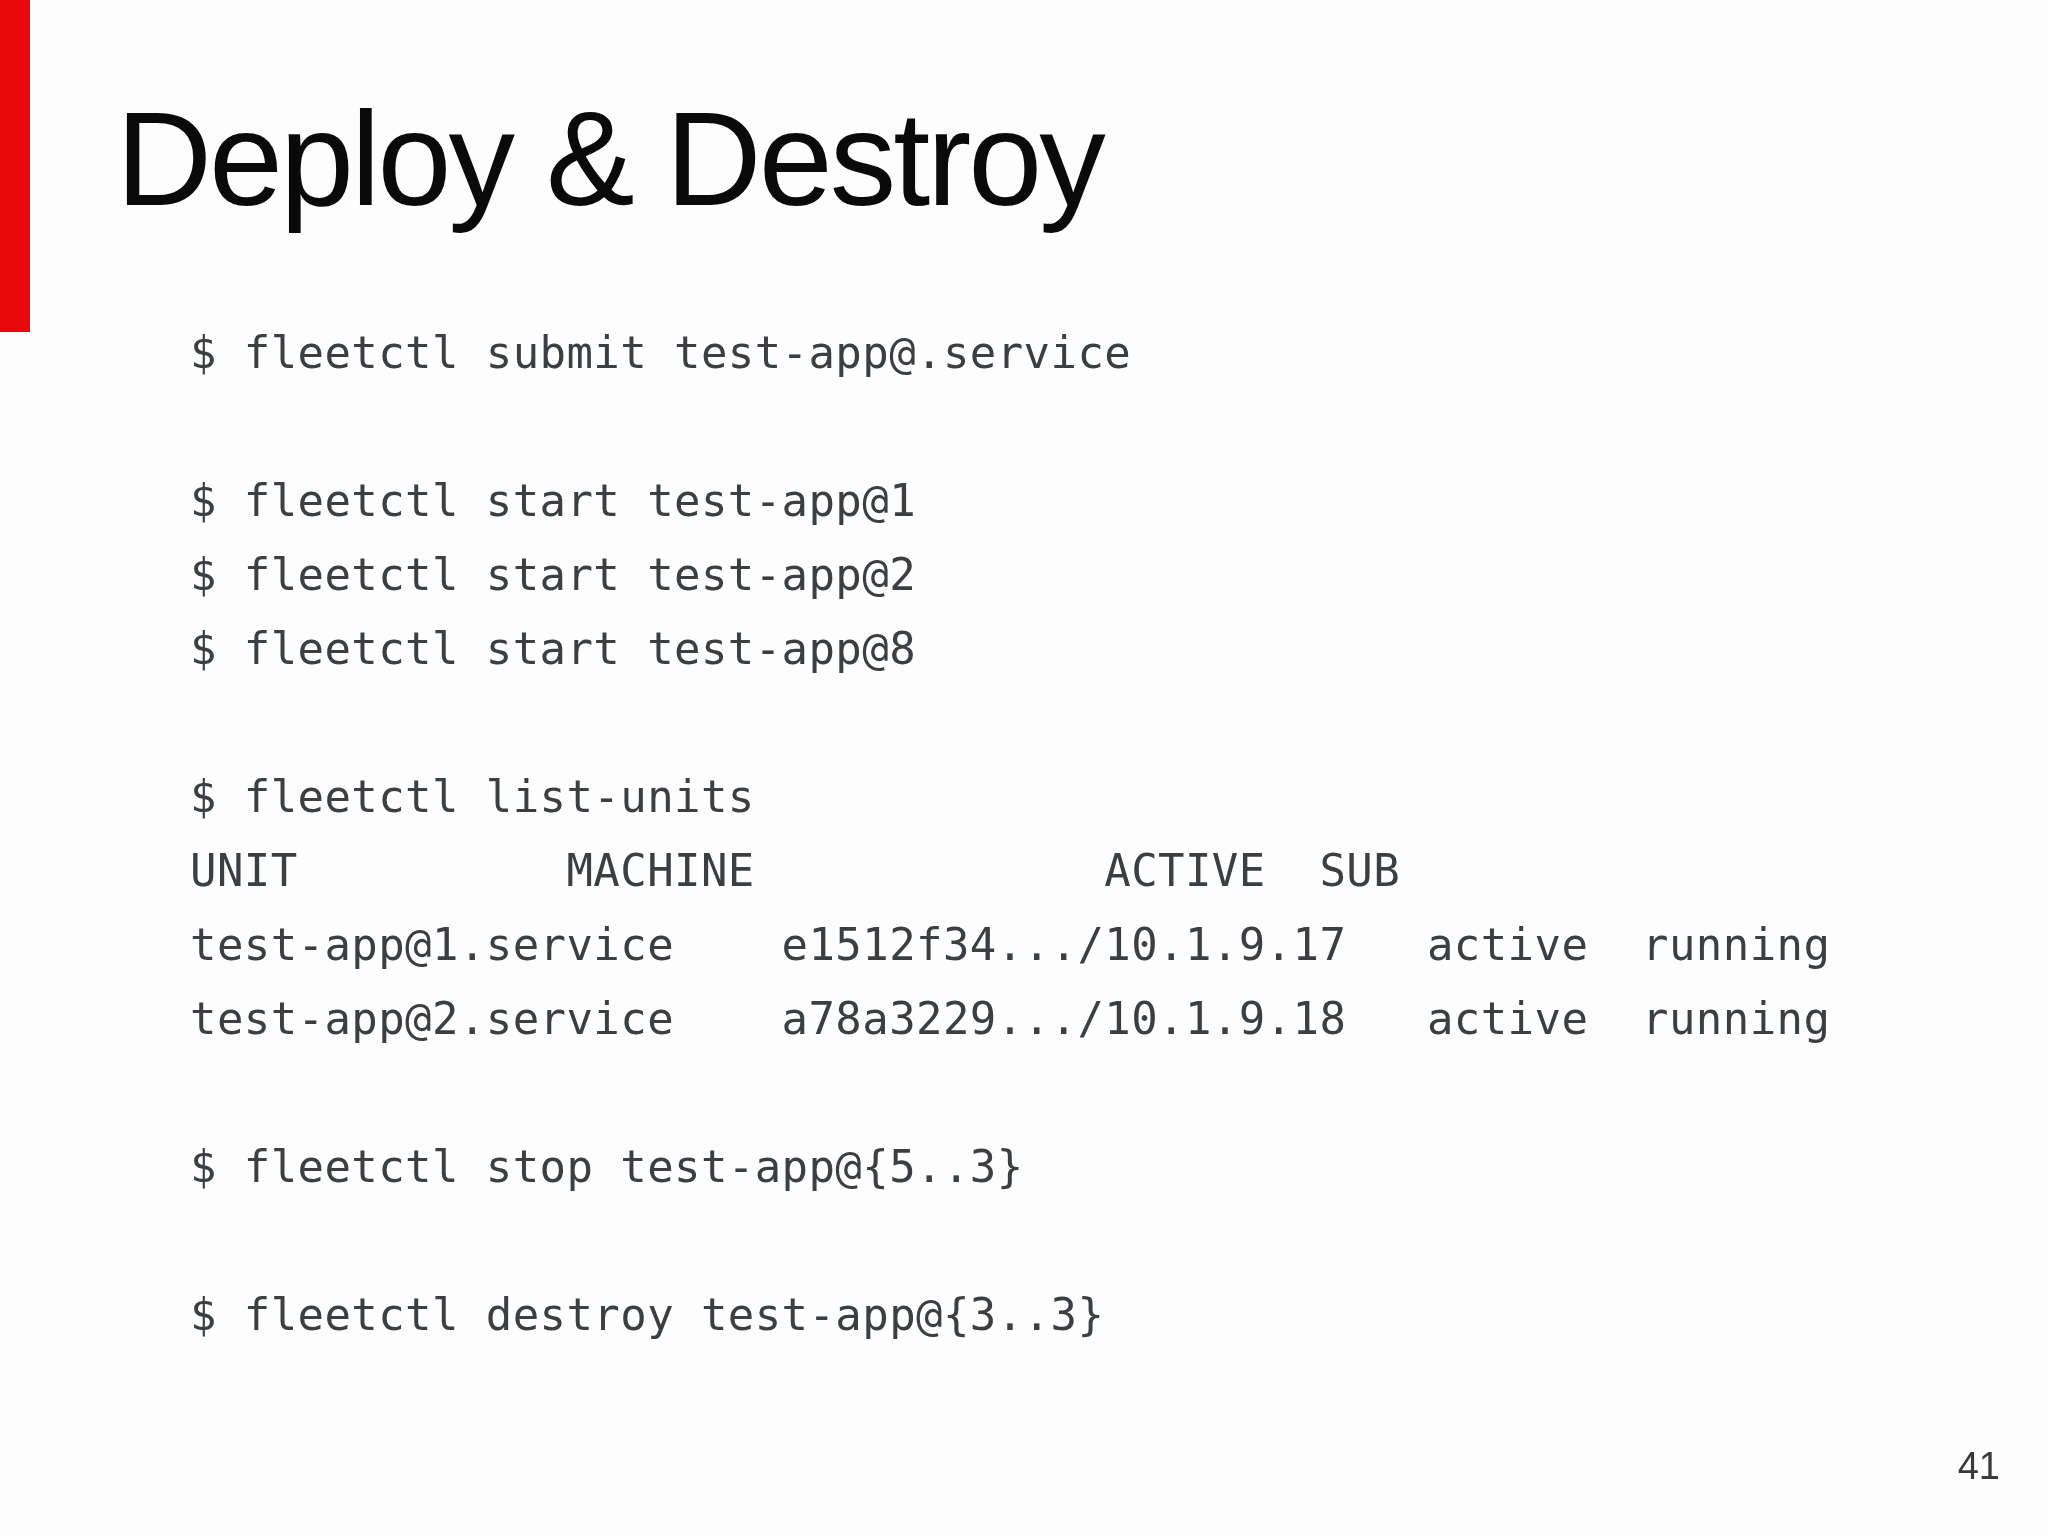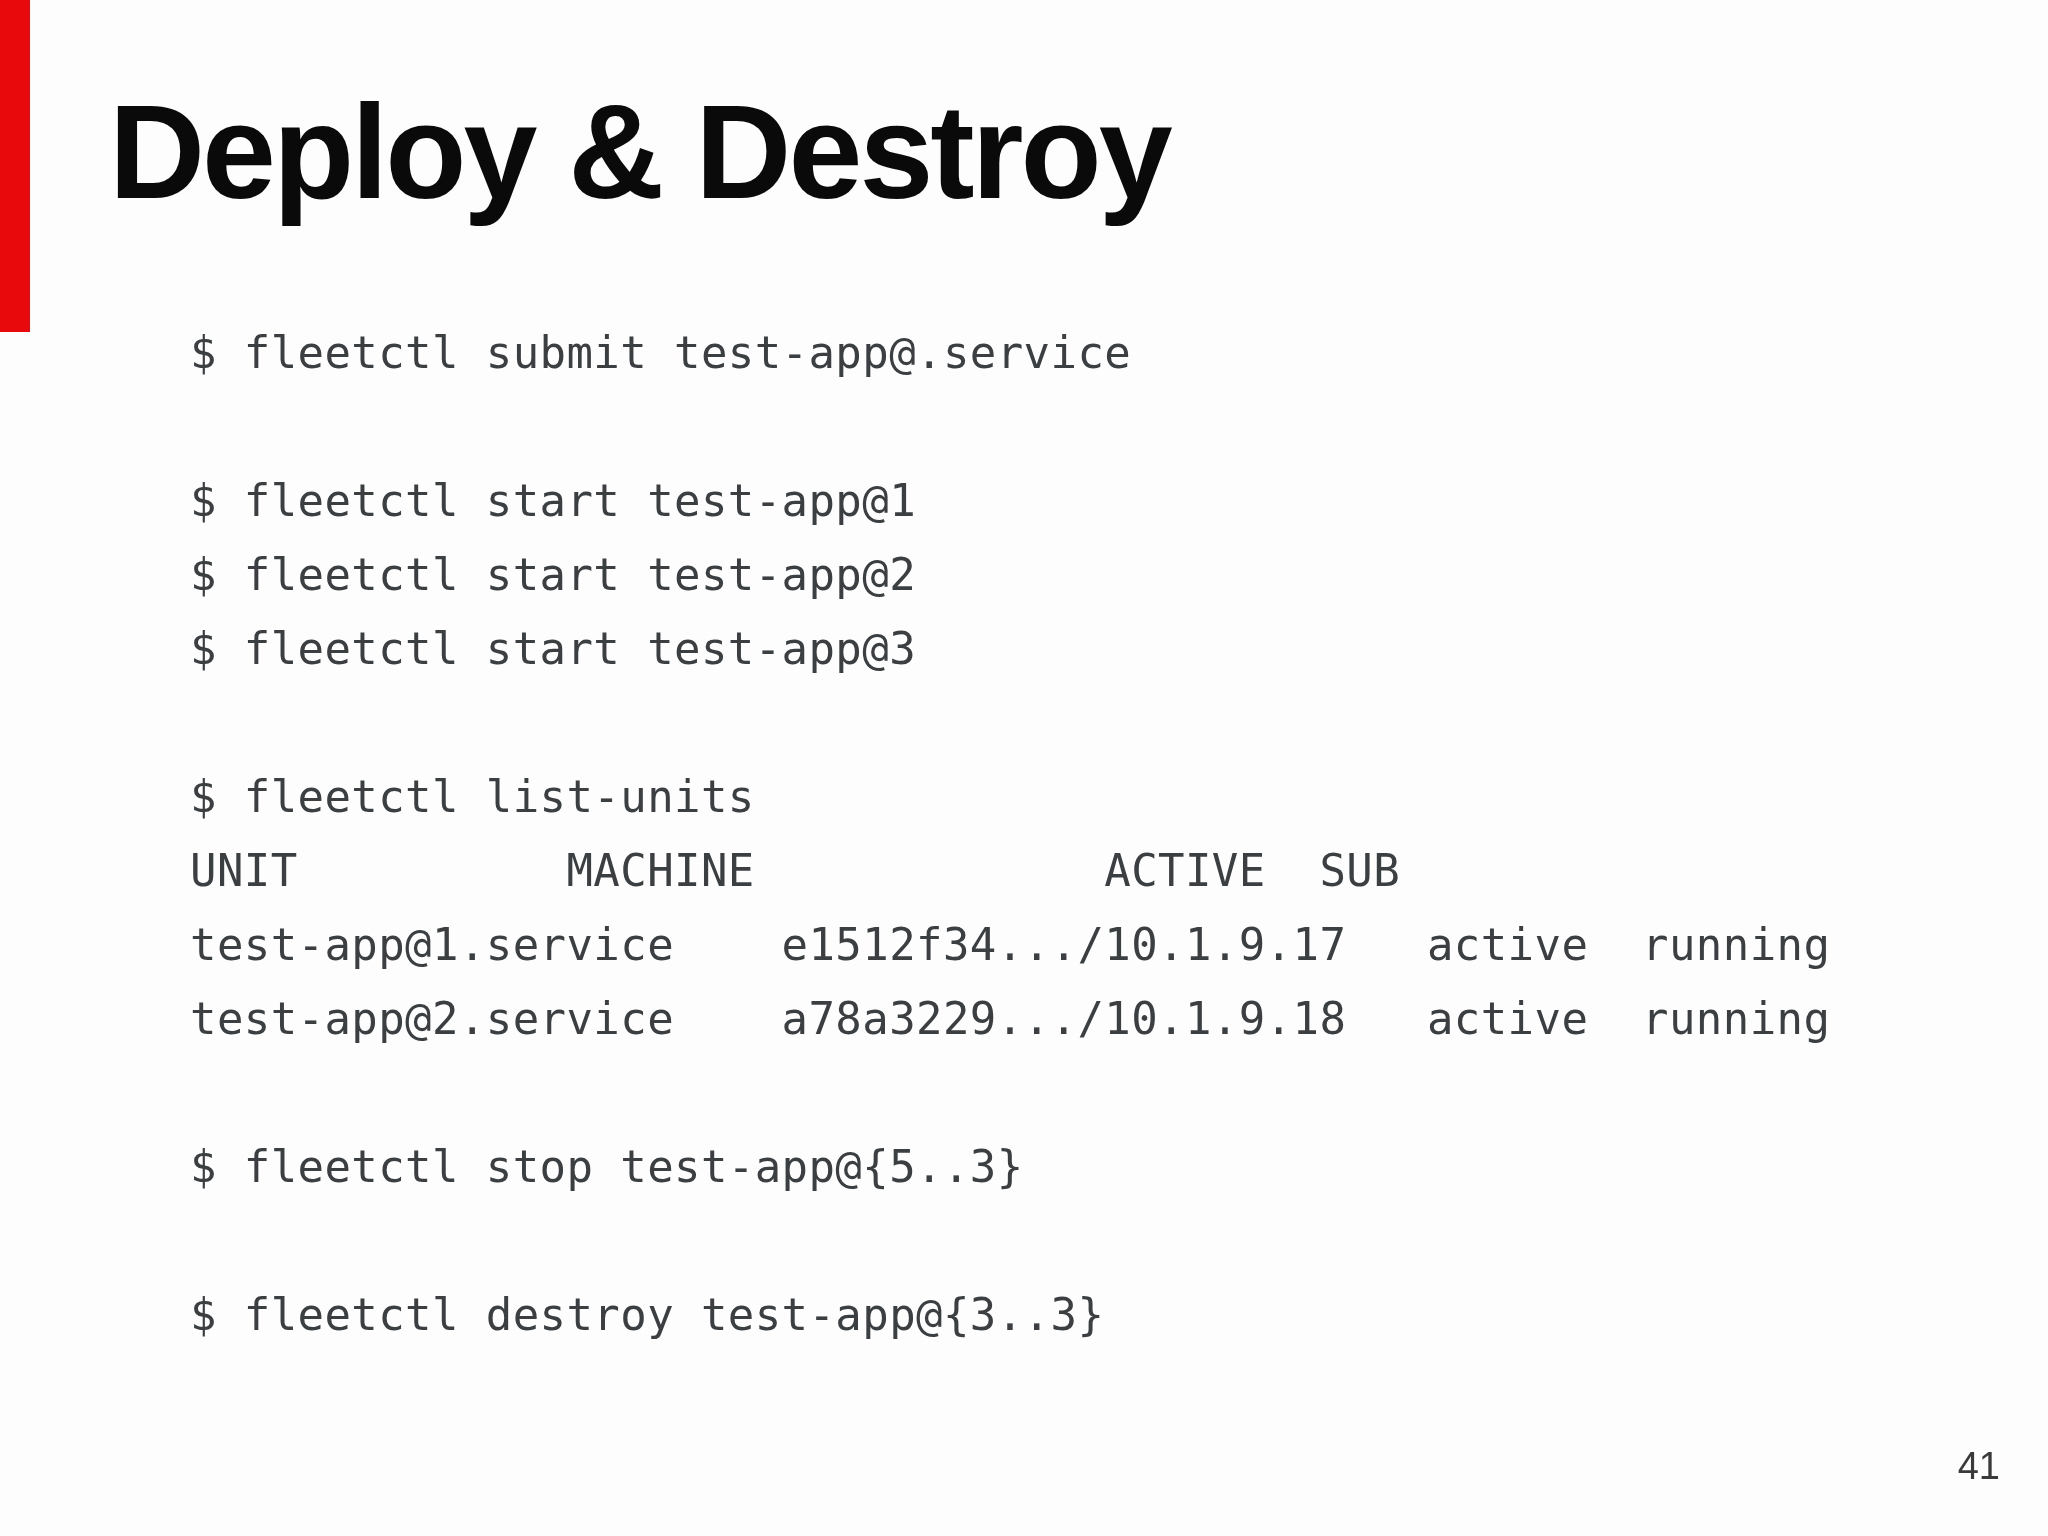--- a/index.html
+++ b/index.html
@@ -15,23 +15,23 @@
     position: absolute;
     left: 0;
     top: 0;
     width: 30px;
     height: 332px;
   }
   .slide-title {
     position: absolute;
     left: 100px;
     top: 77px;
-    margin: 9px;
+    margin: 16px;
     font-size: 133px;
-    font-weight: bold;
+    font-weight: normal;
     letter-spacing: -3px;
     line-height: 1;
     white-space: nowrap;
   }
   .terminal {
     position: absolute;
     left: 190px;
     top: 316px;
     font-family: "DejaVu Sans Mono", "Liberation Mono", monospace;
     font-size: 44px;
@@ -56,21 +56,21 @@
 
 <div class="accent-bar" style="background-color: rgb(232, 9, 13);"></div>
 
 <h1 class="slide-title" style="color: rgb(10, 10, 10);">Deploy &amp; Destroy</h1>
 
 <div class="terminal" style="color: rgb(59, 63, 66);">
     <div class="term-line">$ fleetctl submit test-app@.service</div>
     <div class="term-line">&nbsp;</div>
     <div class="term-line">$ fleetctl start test-app@1</div>
     <div class="term-line">$ fleetctl start test-app@2</div>
-    <div class="term-line">$ fleetctl start test-app@3</div>
+    <div class="term-line">$ fleetctl start test-app@8</div>
     <div class="term-line">&nbsp;</div>
     <div class="term-line">$ fleetctl list-units</div>
     <div class="term-line">UNIT          MACHINE             ACTIVE  SUB</div>
     <div class="term-line">test-app@1.service    e1512f34.../10.1.9.17   active  running</div>
     <div class="term-line">test-app@2.service    a78a3229.../10.1.9.18   active  running</div>
     <div class="term-line">&nbsp;</div>
     <div class="term-line">$ fleetctl stop test-app@{5..3}</div>
     <div class="term-line">&nbsp;</div>
     <div class="term-line">$ fleetctl destroy test-app@{3..3}</div>
   </div>

